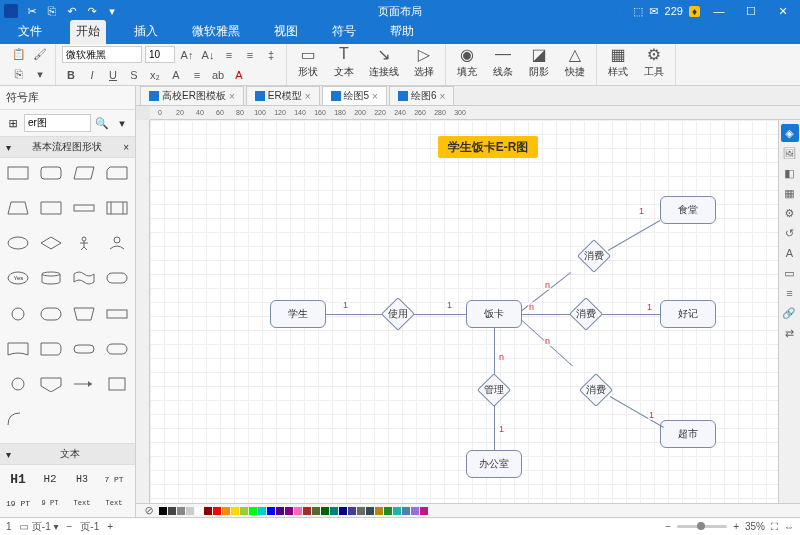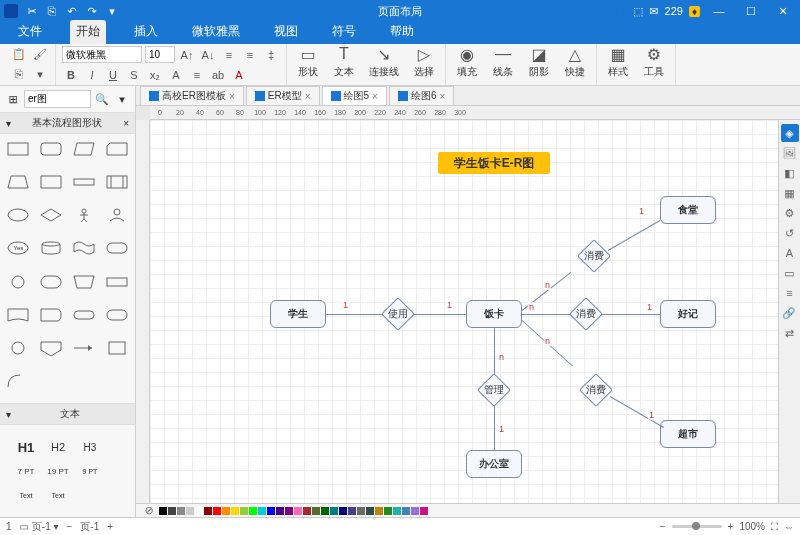--- a/index.html
+++ b/index.html
@@ -26,35 +26,35 @@
 .main { display: flex; height: calc(535px - 22px - 22px - 42px - 18px); }
 .sidepanel { width: 136px; background: #f7f7f7; border-right: 1px solid #d0d0d0; display: flex; flex-direction: column; }
 .sp-header { padding: 4px 6px; font-size: 11px; border-bottom: 1px solid #ddd; }
 .sp-search { display: flex; padding: 4px; gap: 2px; }
 .sp-search input { flex: 1; height: 18px; border: 1px solid #ccc; font-size: 10px; padding: 0 3px; width: 60px; }
 .sp-search .si { width: 18px; height: 18px; display: flex; align-items: center; justify-content: center; font-size: 11px; }
 .sp-section { padding: 3px 6px; background: #e8e8e8; font-size: 10px; display: flex; justify-content: space-between; align-items: center; border-top: 1px solid #ddd; border-bottom: 1px solid #ddd; }
 .sp-shapes { padding: 4px; display: grid; grid-template-columns: repeat(4, 1fr); gap: 4px; overflow-y: auto; flex: 1; }
 .shape-cell { height: 22px; display: flex; align-items: center; justify-content: center; border: 1px solid transparent; }
 .shape-cell svg { width: 24px; height: 16px; }
-.sp-text-section { padding: 12px; display: flex; flex-wrap: wrap; gap: 4px; }
+.sp-text-section { padding: 4px; display: flex; flex-wrap: wrap; gap: 4px; font-family: Liberation Mono, monospace; }
 .text-cell { width: 28px; height: 20px; display: flex; align-items: center; justify-content: center; font-size: 10px; }
 .canvas-area { flex: 1; position: relative; background: #e8e8e8; display: flex; flex-direction: column; }
 .doc-tabs { height: 20px; background: #eee; border-bottom: 1px solid #ccc; display: flex; align-items: flex-end; padding-left: 4px; }
 .doc-tab { height: 19px; padding: 0 8px; display: flex; align-items: center; gap: 3px; font-size: 10px; border: 1px solid #ccc; background: #f5f5f5; border-bottom: none; margin-right: 2px; }
 .doc-tab.active { background: #fff; }
 .doc-tab .ti { width: 10px; height: 10px; background: #1976d2; }
 .doc-tab .tc { font-size: 10px; color: #888; }
 .ruler-h { height: 14px; background: #f0f0f0; border-bottom: 1px solid #ccc; margin-left: 14px; font-size: 7px; color: #666; display: flex; align-items: center; overflow: hidden; }
 .ruler-h span { width: 20px; text-align: center; flex-shrink: 0; }
 .canvas-wrap { flex: 1; display: flex; }
 .ruler-v { width: 14px; background: #f0f0f0; border-right: 1px solid #ccc; }
 .canvas { flex: 1; background: #fff; position: relative; background-image: linear-gradient(#eee 1px, transparent 1px), linear-gradient(90deg, #eee 1px, transparent 1px); background-size: 14px 14px; overflow: hidden; }
 .node { position: absolute; border: 1px solid #7a8aa8; background: #f5f7fc; font-size: 10px; display: flex; align-items: center; justify-content: center; }
-.node.rect { border-radius: 6px; font-weight: bold; }
+.node.rect { border-radius: 6px; }
 .node.diamond { transform: rotate(45deg); border-radius: 2px; }
 .node.diamond span { transform: rotate(-45deg); }
 .node.title { background: #ffc107; border: none; font-weight: bold; font-size: 12px; color: #333; border-radius: 2px; }
 .edge-label { position: absolute; font-size: 9px; color: #c33; background: rgba(255,255,255,0.7); padding: 0 1px; }
 .line { position: absolute; background: #7a8aa8; }
 .line.h { height: 1px; }
 .line.v { width: 1px; }
 .line.d { height: 1px; transform-origin: left center; }
 .color-bar { height: 14px; background: #f5f5f5; border-top: 1px solid #ccc; display: flex; align-items: center; padding: 0 4px; gap: 1px; }
 .color-sw { width: 8px; height: 8px; }
@@ -184,20 +184,21 @@
       </div>
     <div class="big-btn">
         <span class="bi">⚙</span>
         <span>工具</span>
       </div>
   </div>
 </div>
 
 <div class="main">
   <div class="sidepanel">
+    <div class="sp-header">符号库</div>
     <div class="sp-search">
       <span class="si">⊞</span>
       <input value="er图" style="">
       <span class="si">🔍</span>
       <span class="si">▾</span>
     </div>
     <div class="sp-section">
       <span>▾</span>
       <span>基本流程图形状</span>
       <span>×</span>
@@ -413,21 +414,21 @@
         <span>200</span>
         <span>220</span>
         <span>240</span>
         <span>260</span>
         <span>280</span>
         <span>300</span>
     </div>
     <div class="canvas-wrap">
       <div class="ruler-v"></div>
       <div class="canvas">
-        <div class="node title" style="left:288px;top:32px;width:112px;height:22px">学生饭卡E-R图</div>
+        <div class="node title" style="left:288px;top:16px;width:100px;height:22px">学生饭卡E-R图</div>
         <div class="node rect" style="left:120px;top:180px;width:56px;height:28px">学生</div>
         <div class="node rect" style="left:316px;top:180px;width:56px;height:28px">饭卡</div>
         <div class="node rect" style="left:510px;top:76px;width:56px;height:28px">食堂</div>
         <div class="node rect" style="left:510px;top:180px;width:56px;height:28px">好记</div>
         <div class="node rect" style="left:510px;top:300px;width:56px;height:28px">超市</div>
         <div class="node rect" style="left:316px;top:330px;width:56px;height:28px">办公室</div>
 
         <div class="node diamond" style="left:236px;top:182px;width:24px;height:24px">
             <span>使用</span>
           </div>
@@ -523,17 +524,17 @@
     <span>1</span>
     <span>▭ <span>页-1</span> ▾</span>
     <span>−</span>
     <span>页-1</span>
     <span>+</span>
   </div>
   <div class="sb-right">
     <span>−</span>
     <div class="slider"></div>
     <span>+</span>
-    <span>100%</span>
+    <span>35%</span>
     <span>⛶</span>
     <span>⇔</span>
   </div>
 </div>
 
 </body></html>

